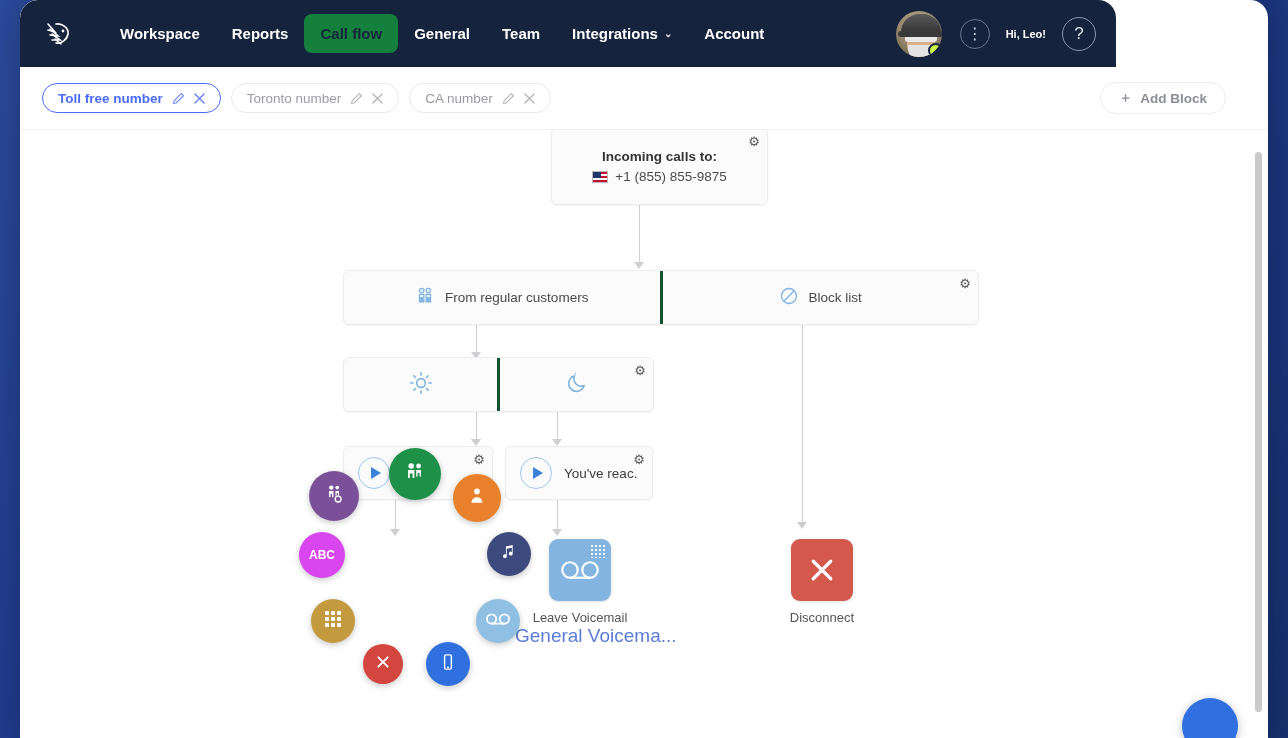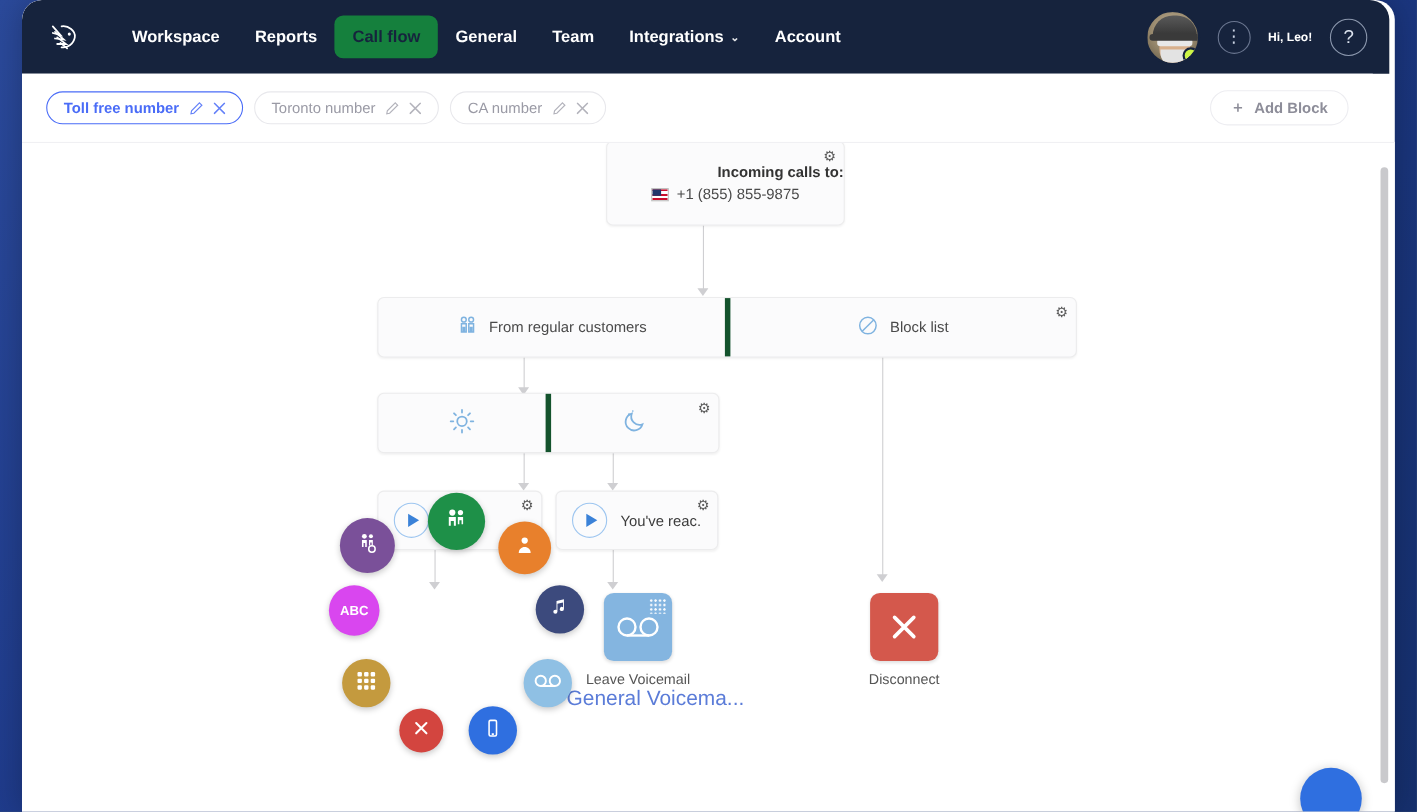--- a/index.html
+++ b/index.html
@@ -20,21 +20,21 @@
     left: 20px; top: 0; width: 1248px; height: 738px;
     background: #ffffff;
     border-radius: 18px 18px 0 0;
     overflow: hidden;
     box-shadow: 0 0 30px rgba(0,0,0,.25);
   }
 
   
   .topnav {
     position: absolute; left: 0; top: 0;
-    width: 1243px; height: 67px;
+    width: 1096px; height: 67px;
     background: #16233d;
     border-radius: 18px 18px 0 0;
     display: flex; align-items: center;
   }
   .logo {
     width: 58px; display:flex; align-items:center; justify-content:center;
     margin-left: 10px;
   }
   .nav-items { display: flex; align-items: center; gap: 0px; margin-left: 16px; }
   .nav-item {
@@ -143,23 +143,23 @@
   }
   .node .gear {
     position: absolute; right: 7px; top: 6px;
     color: #5b5b5b; font-size: 13px; cursor: pointer; line-height:1;
   }
   .seg-node { display: flex; }
   .seg {
     flex: 1; display: flex; align-items: center; justify-content: center;
     gap: 10px; font-size: 13.5px; color: #4a4a4a;
   }
-  .seg + .seg { border-left: 5px solid #14532d; }
-
-  .n-title { font-size: 13.5px; font-weight: bold; color: #333; text-align:right; }
+  .seg + .seg { border-left: 3px solid #14532d; }
+
+  .n-title { font-size: 13.5px; font-weight: bold; color: #333; text-align:center; }
   .n-sub { font-size: 13.5px; color: #4a4a4a; text-align:center; margin-top: 5px;
            display:flex; align-items:center; justify-content:center; gap:7px; }
 
   .flag { width: 16px; height: 12px; display:inline-block; position:relative;
           border:1px solid #bbb; overflow:hidden; background:#fff; flex:none;}
   .flag .stripes { position:absolute; inset:0;
     background: repeating-linear-gradient(180deg,#c8102e 0 2px,#fff 2px 4px); }
   .flag .canton { position:absolute; left:0; top:0; width:8px; height:6px; background:#21366b; }
 
   

